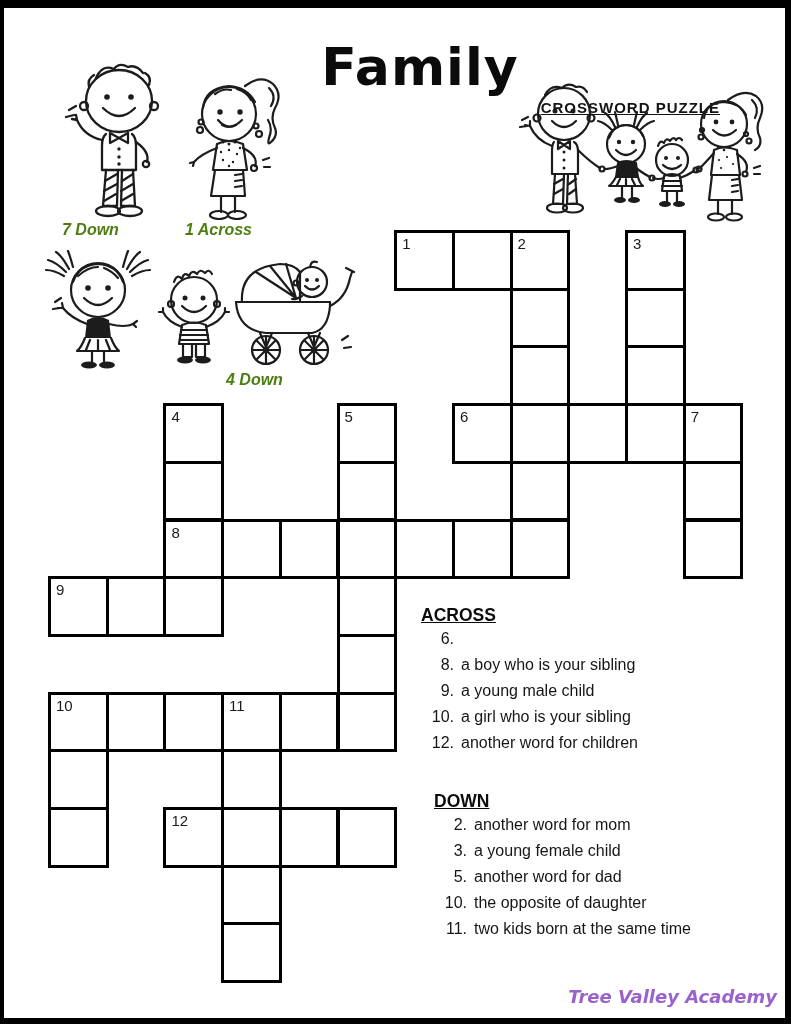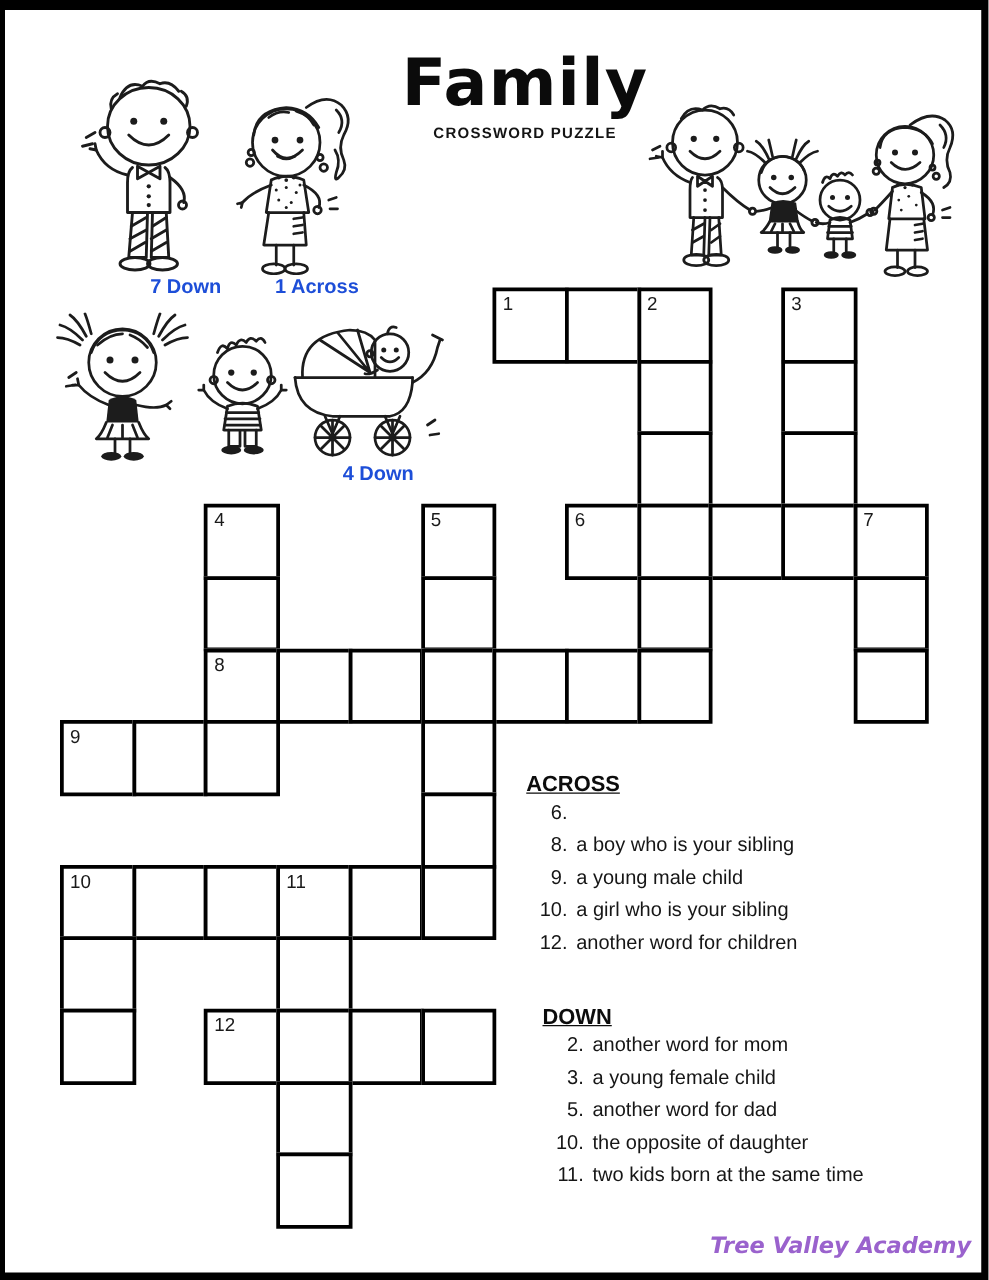--- a/index.html
+++ b/index.html
@@ -3,31 +3,31 @@
 <meta charset="utf-8">
 <style>
   html,body{margin:0;padding:0;background:#ffffff;}
   .page{position:relative;width:791px;height:1024px;background:#fff;overflow:hidden;
         font-family:"Liberation Sans",sans-serif;color:#111;}
   .frame{position:absolute;left:0;top:0;right:0;bottom:0;border:solid #000;
          border-width:8px 6px 6px 4px;z-index:9;pointer-events:none;}
   .title{position:absolute;left:120px;top:40px;width:600px;text-align:center;
          font-family:"DejaVu Sans",sans-serif;font-weight:bold;font-size:52px;
          letter-spacing:1px;color:#0b0b0b;line-height:1.05;}
-  .subtitle{position:absolute;left:120px;top:99px;width:600px;text-align:center;
-         font-weight:bold;font-size:12px;letter-spacing:1px;color:#141414;}
-  .pic-label{position:absolute;font-weight:bold;font-size:16px;text-align:right;color:#1d4ed8;}
+  .subtitle{position:absolute;left:120px;top:99px;width:600px;text-align:right;
+         font-weight:bold;font-size:15px;letter-spacing:1px;color:#141414;text-decoration:underline;}
+  .pic-label{position:absolute;font-weight:bold;font-size:16px;text-align:left;color:#4d7c0f;font-style:italic;}
   .illo{position:absolute;}
   .cell{position:absolute;width:60.7px;height:60.7px;border:3px solid #000;
         box-sizing:border-box;background:#fff;z-index:1;}
   .cell .num{font-size:15px;line-height:1;padding:3px 0 0 5px;color:#1a1a1a;
         font-family:"Liberation Sans",sans-serif;}
   .clues{position:absolute;width:345px;z-index:2;}
   .clue-heading{font-size:17.5px;font-weight:bold;text-decoration:underline;
-        line-height:20px;margin:12px 0 4px 0;color:#0c0c0c;}
+        line-height:20px;margin:0 0 4px 0;color:#0c0c0c;}
   .clue{display:flex;font-size:16px;line-height:19px;margin-bottom:7px;color:#161616;}
   .clue .n{width:33px;text-align:right;flex:none;}
   .clue .t{margin-left:7px;}
   .watermark{position:absolute;right:14px;top:986px;font-family:"DejaVu Sans",sans-serif;
         font-weight:bold;font-size:18px;letter-spacing:0px;z-index:3;font-style:italic;}
 </style>
 </head>
 <body>
 
 <div class="page">

